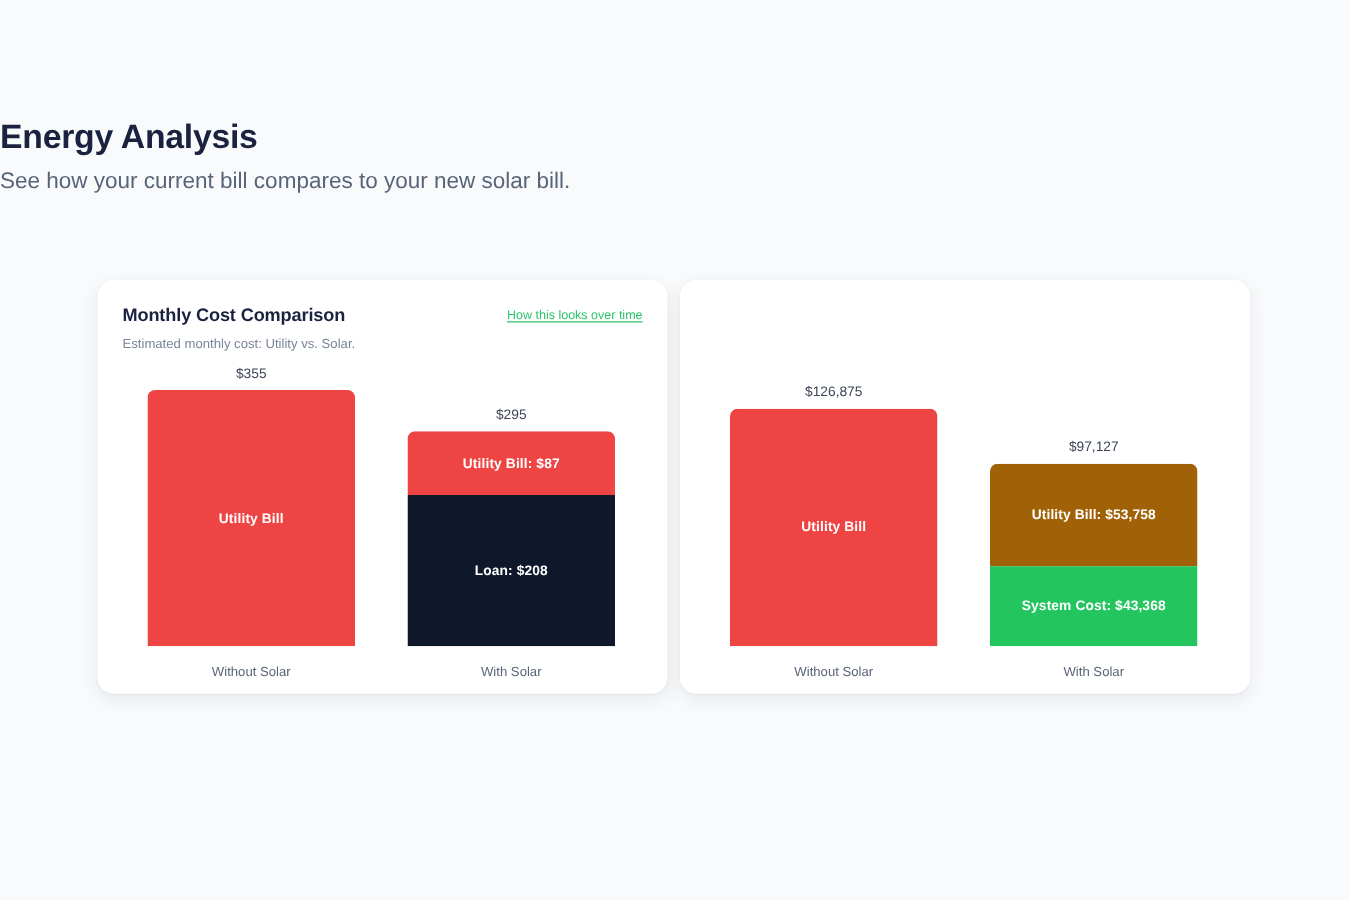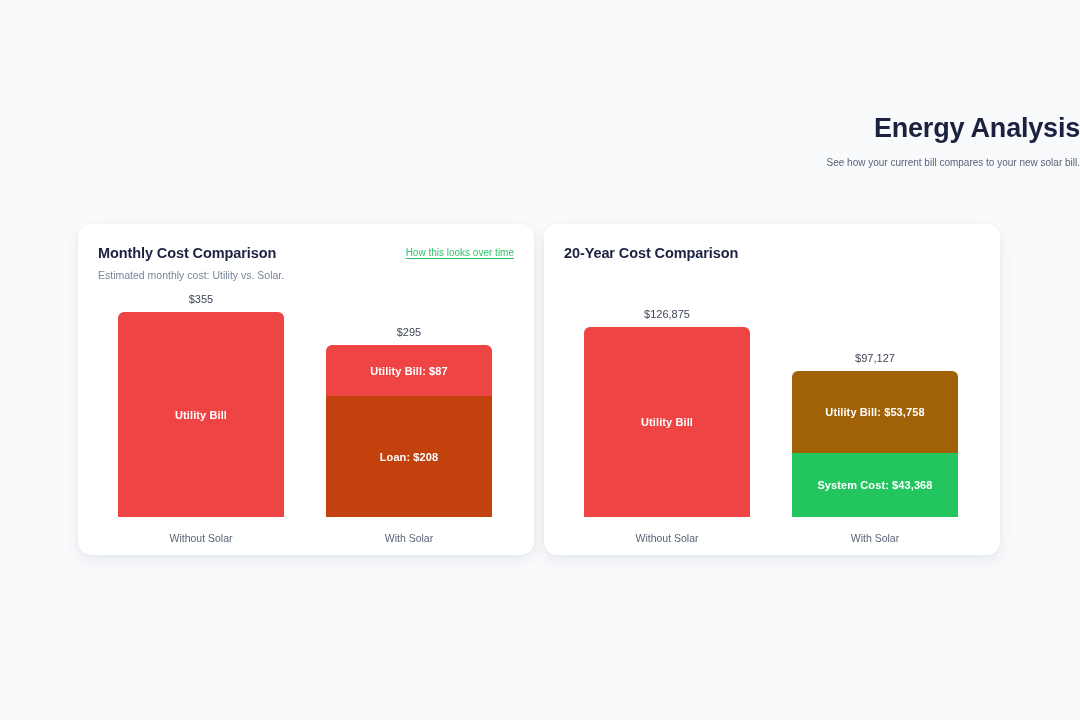--- a/index.html
+++ b/index.html
@@ -21,35 +21,34 @@
     width: 1080px;
     height: 720px;
   }
 
   
   .page-header {
     position: absolute;
     top: 92px;
     left: 0;
     width: 1080px;
-    text-align: right;
-    margin-top: 19px;
+    text-align: left;
   }
 
   .page-title {
     font-size: 27px;
     font-weight: 700;
     letter-spacing: -0.2px;
     color: #1B2240;
     line-height: 34px;
   }
 
   .page-subtitle {
     margin-top: 9px;
-    font-size: 10px;
+    font-size: 18px;
     font-weight: 400;
     color: #5A6478;
     line-height: 18px;
   }
 
   
   .cards-row {
     position: absolute;
     top: 224px;
     left: 78px;
@@ -198,31 +197,30 @@
           <div class="bar-stack" style="height: 205px; bottom: 38px;">
             <div class="bar-seg" style="height: 205px; background: rgb(239, 68, 68);">Utility Bill</div>
           </div>
           <div class="bar-axis-label">Without Solar</div>
         </div>
 
         <div class="bar-group slot-1">
           <div class="bar-value" style="bottom: 216px;">$295</div>
           <div class="bar-stack" style="height: 172px; bottom: 38px;">
             <div class="bar-seg" style="height: 51px; background: rgb(239, 68, 68);">Utility Bill: $87</div>
-            <div class="bar-seg" style="height: 121px; background: #c2410c;">Loan: $208</div>
+            <div class="bar-seg" style="height: 121px; background: #0f172a;">Loan: $208</div>
           </div>
           <div class="bar-axis-label">With Solar</div>
         </div>
 
       </div>
     </div>
 
     <div class="card">
       <div class="card-head">
-        <div class="card-title">20-Year Cost Comparison</div>
       </div>
 
       <div class="chart">
 
         <div class="bar-group slot-0">
           <div class="bar-value" style="bottom: 234px;">$126,875</div>
           <div class="bar-stack" style="height: 190px; bottom: 38px;">
             <div class="bar-seg" style="height: 190px; background: rgb(239, 68, 68);">Utility Bill</div>
           </div>
           <div class="bar-axis-label">Without Solar</div>

